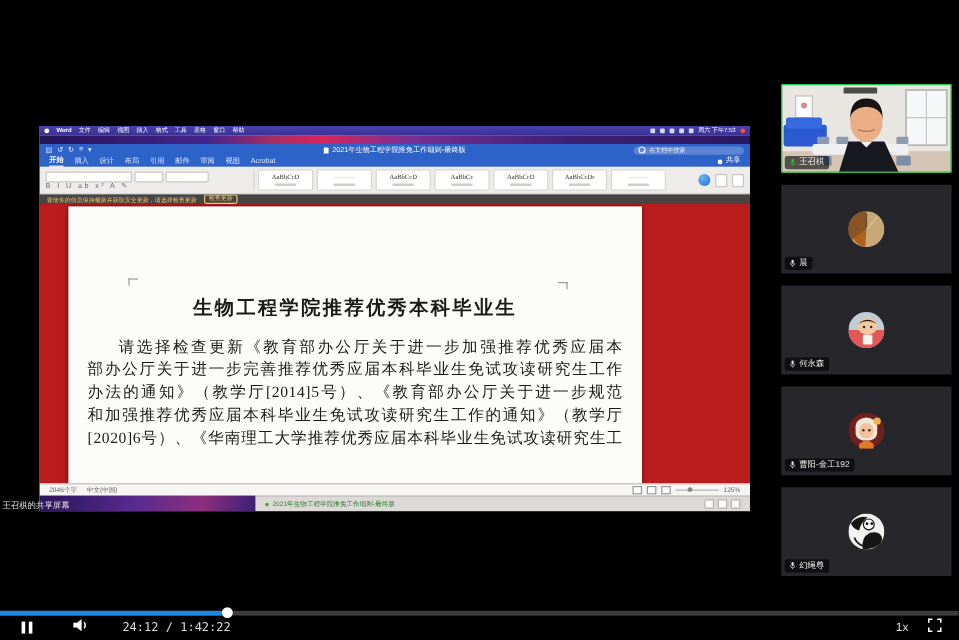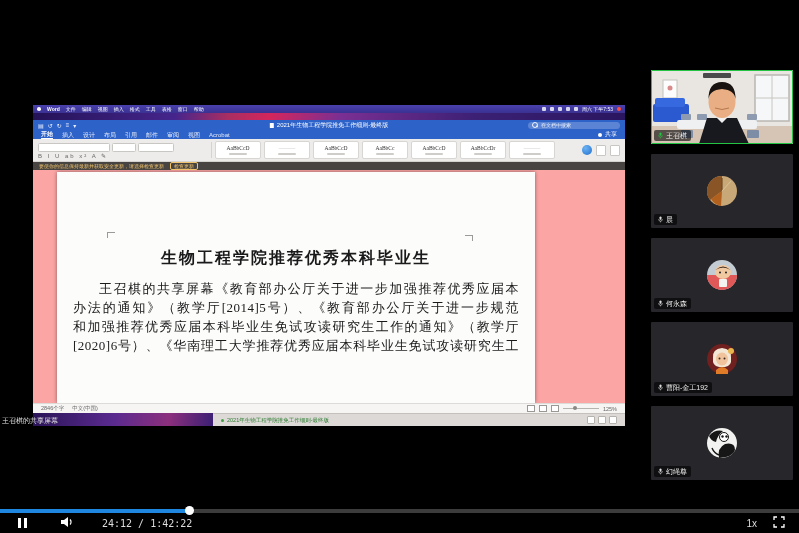--- a/index.html
+++ b/index.html
@@ -51,21 +51,21 @@
   .chip .lbl{width:18px;height:2px;background:#cfcdc9;border-radius:1px;}
   .ribbon .right{margin-left:auto;display:flex;align-items:center;gap:4px;}
   .dictate{width:10px;height:10px;border-radius:50%;background:radial-gradient(circle at 35% 30%,#6db3f2,#1f6fd0);}
   .rb-sq{width:8px;height:9px;background:#fff;border:0.8px solid #c9c7c3;border-radius:1px;}
 
   .notice{position:absolute;left:0;top:57px;width:592px;height:8px;background:#474441;
           display:flex;align-items:center;gap:6px;padding:0 6px;box-sizing:border-box;
           color:#f0c36c;font-size:5px;white-space:nowrap;overflow:hidden;}
   .notice .btn{border:0.7px solid #f0c36c;border-radius:2px;padding:0 3px;line-height:6px;flex:0 0 auto;}
 
-  .docarea{position:absolute;left:0;top:65px;width:628px;height:233px;background:#fca5a5;overflow:hidden;}
+  .docarea{position:absolute;left:0;top:65px;width:628px;height:233px;background:#b91c1c;overflow:hidden;}
   .page{position:absolute;left:24px;top:2px;width:478px;height:231px;background:#fcfcfb;
         box-shadow:0 0 4px rgba(0,0,0,.45);overflow:hidden;}
   .page-inner{position:absolute;left:16px;top:0;width:446px;height:231px;
               font-family:"Liberation Serif","DejaVu Serif",serif;color:#1a1a1a;}
   .cmark{position:absolute;width:7px;height:5px;border-color:#9a9a9a;}
   .cmark.l{left:50px;top:60px;border-left:1px solid #9a9a9a;border-top:1px solid #9a9a9a;}
   .cmark.r{left:408px;top:63px;border-right:1px solid #9a9a9a;border-top:1px solid #9a9a9a;}
   .dtitle{margin-top:72px;text-align:center;font-size:16px;line-height:27px;font-weight:bold;letter-spacing:2px;}
   .dbody{margin-top:8px;}
   .dline{font-size:13px;line-height:19px;letter-spacing:0.5px;text-align:justify;text-align-last:justify;white-space:nowrap;}
@@ -227,21 +227,22 @@
 
     <div class="docarea">
       <div class="page">
         <span class="cmark l"></span>
         <span class="cmark r"></span>
         <div class="page-inner">
           <div class="dtitle">
             <div>生物工程学院推荐优秀本科毕业生</div>
           </div>
           <div class="dbody">
-            <div class="dline indent">王召棋的共享屏幕《教育部办公厅关于进一步加强推荐优秀应届本</div>
+            <div class="dline indent">请选择检查更新《教育部办公厅关于进一步加强推荐优秀应届本</div>
+            <div class="dline">部办公厅关于进一步完善推荐优秀应届本科毕业生免试攻读研究生工作</div>
             <div class="dline">办法的通知》（教学厅[2014]5号）、《教育部办公厅关于进一步规范</div>
             <div class="dline">和加强推荐优秀应届本科毕业生免试攻读研究生工作的通知》（教学厅</div>
             <div class="dline">[2020]6号）、《华南理工大学推荐优秀应届本科毕业生免试攻读研究生工</div>
           </div>
         </div>
       </div>
     </div>
 
     <div class="statusbar">
       <span>2846个字</span>

